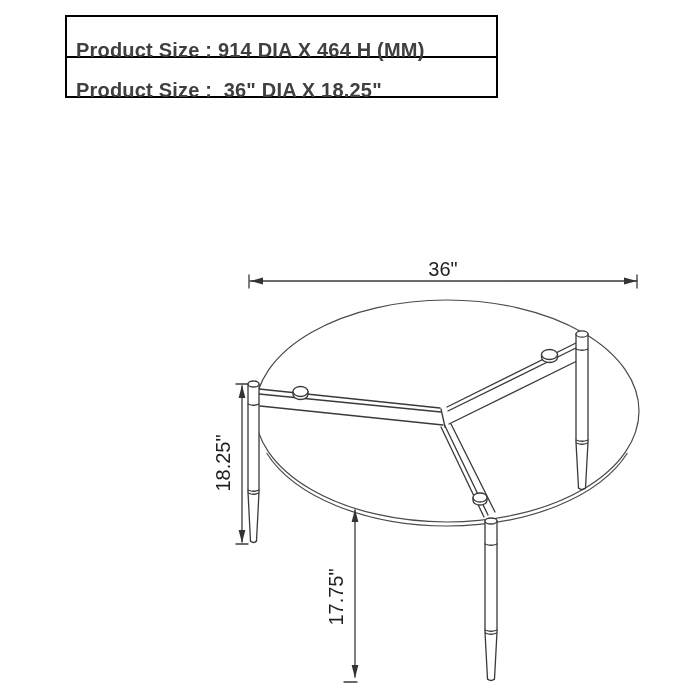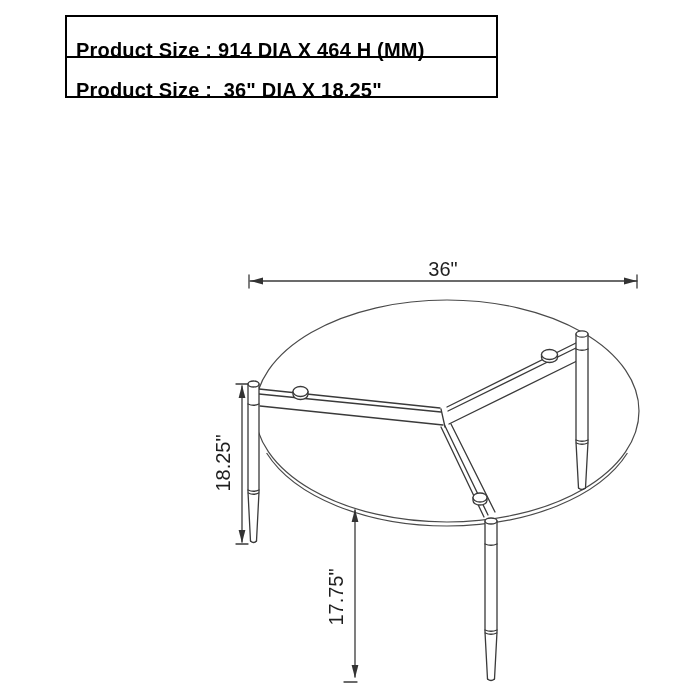--- a/index.html
+++ b/index.html
@@ -13,21 +13,21 @@
     position:absolute;left:65px;top:15px;width:433px;
     border:2px solid #000;box-sizing:border-box;background:#fff;
     z-index:2;
   }
   .spec-row{
     height:39px;display:flex;align-items:center;
     padding-left:9px;box-sizing:border-box;
   }
   .spec-row + .spec-row{border-top:2px solid #000;height:40px;}
   .spec-row-label{
-    font-size:20px;font-weight:700;color:#000000;
+    font-size:20px;font-weight:700;color:#404040;
     letter-spacing:.2px;white-space:pre;margin-top:27px;
   }
   svg.diagram{position:absolute;left:0;top:0;z-index:1;}
   .stroke{stroke:#3a3a3a;stroke-width:1.3;fill:none;stroke-linecap:round;}
   .stroke-thin{stroke:#4a4a4a;stroke-width:1.2;fill:none;}
   .whitefill{fill:#ffffff;}
   .arrow{fill:#333;stroke:none;}
   .dim-label{
     font-family:"Liberation Sans", sans-serif;
     font-size:20px;fill:#1f1f1f;

